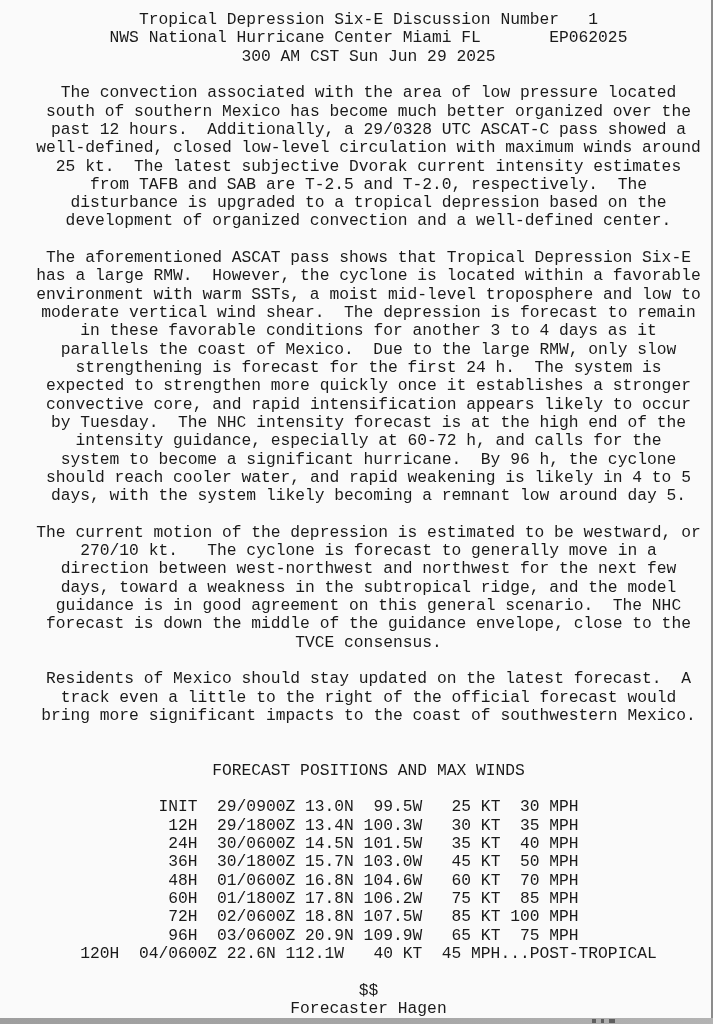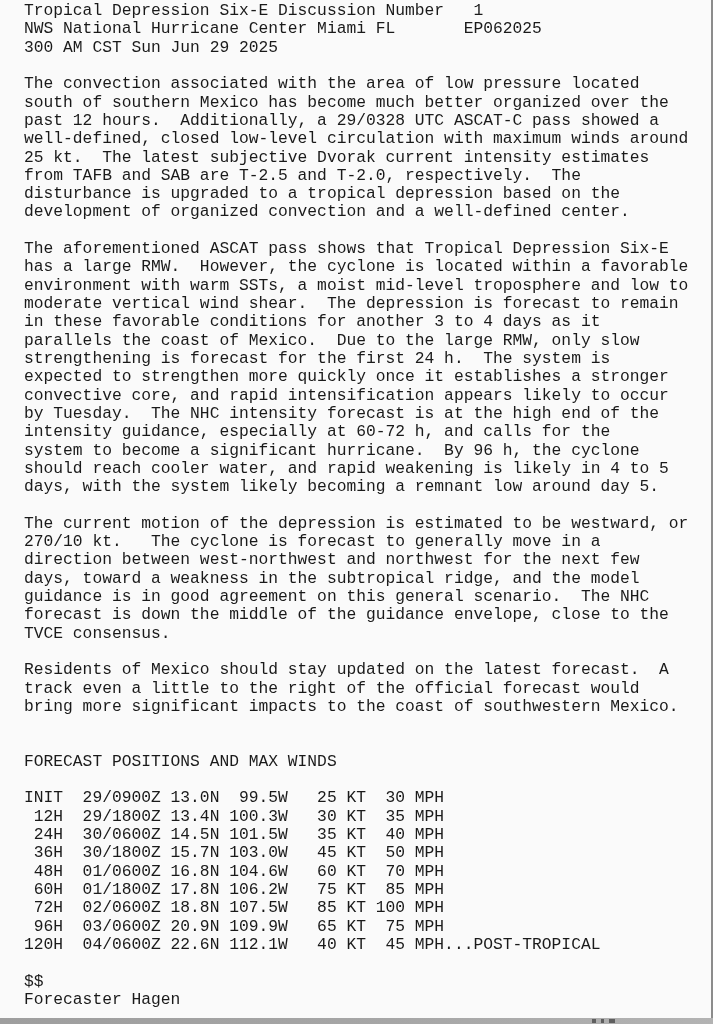--- a/index.html
+++ b/index.html
@@ -17,27 +17,28 @@
     overflow:hidden;
     position:relative;
     font-family:"Liberation Mono","DejaVu Sans Mono",monospace;
   }
   .page{
     position:absolute;inset:0;
     background:var(--bg);
   }
   pre.doc{
     margin:0;
-    padding:2px 0 0 24px;
+    padding:11px 0 0 24px;
     font-family:"Liberation Mono","DejaVu Sans Mono",monospace;
     font-size:16.3px;
     line-height:18.32px;
     letter-spacing:0;
     color:var(--ink);
     white-space:pre;
+    text-align:center;
     -webkit-font-smoothing:antialiased;
   }
   .right-edge{
     position:absolute;
     top:0;right:0;
     width:2px;height:100%;
     background:var(--edge);
   }
   .bottom-bar{
     position:absolute;

